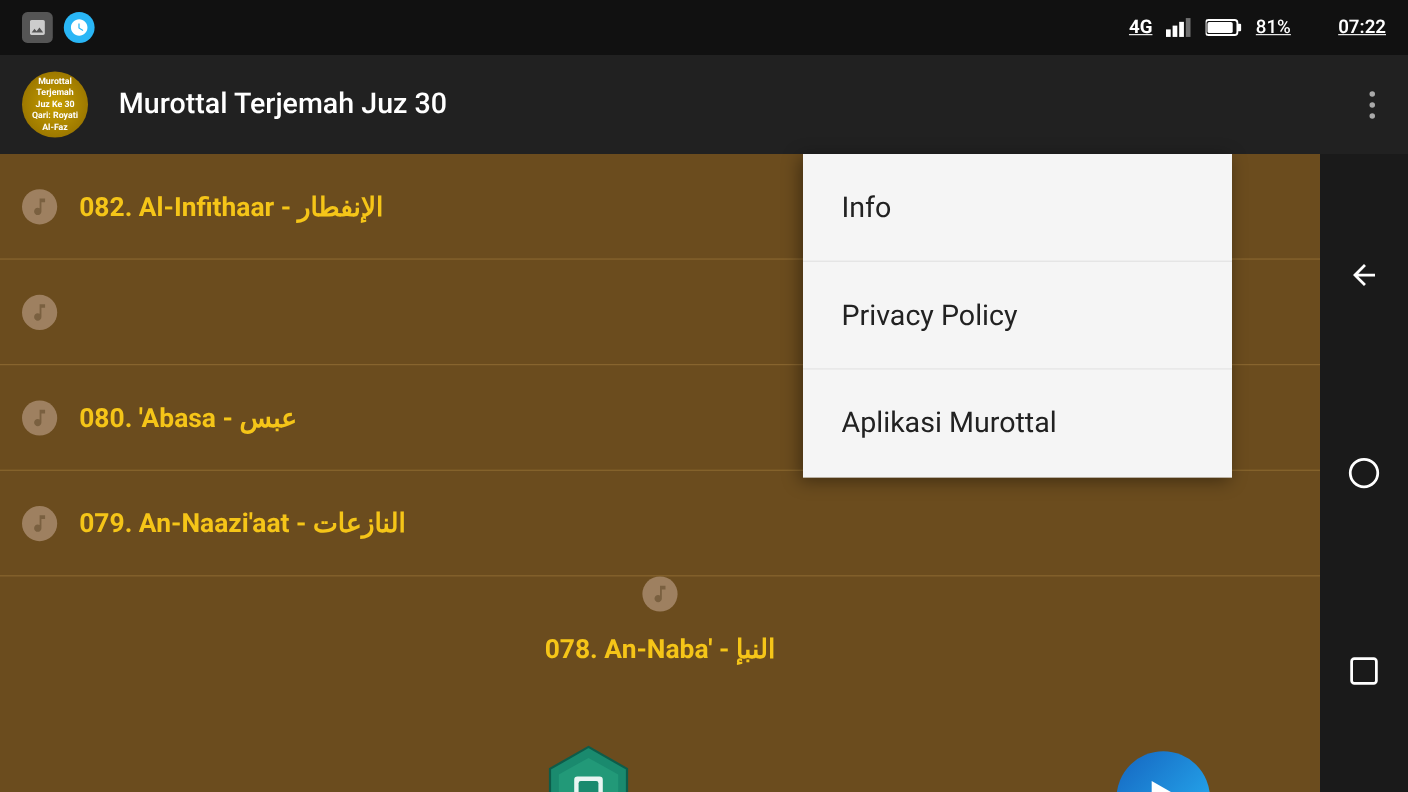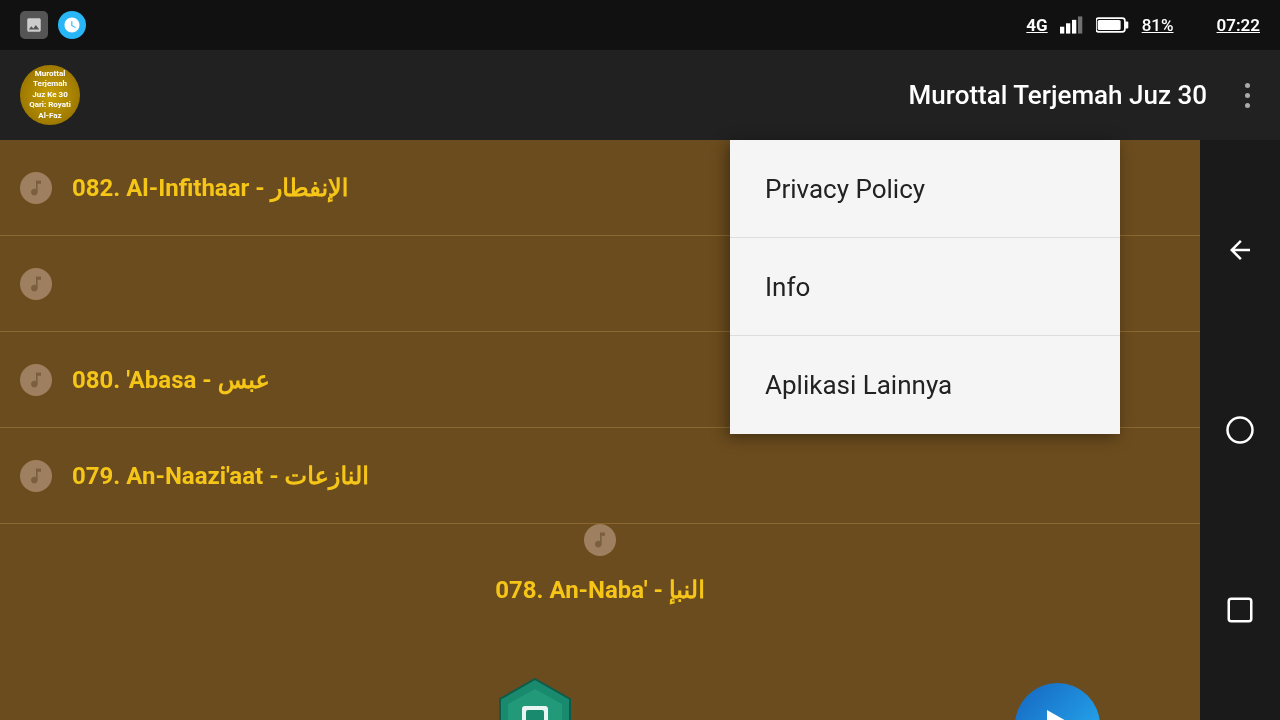--- a/index.html
+++ b/index.html
@@ -78,21 +78,20 @@
       font-weight: bold;
       text-align: center;
       line-height: 1.2;
       padding: 4px;
     }
     .app-title {
       color: white;
       font-size: 26px;
       font-weight: 500;
       flex: 1;
-      text-align: right;
     }
     .overflow-menu-btn {
       color: #aaa;
       font-size: 28px;
       cursor: pointer;
       padding: 10px;
       display: flex;
       flex-direction: column;
       gap: 5px;
       align-items: center;
@@ -295,27 +294,27 @@
       <div class="speaker-icon">
         <svg width="20" height="20" viewBox="0 0 24 24" fill="#7a6040">
           <path d="M12 3v10.55c-.59-.34-1.27-.55-2-.55-2.21 0-4 1.79-4 4s1.79 4 4 4 4-1.79 4-4V7h4V3h-6z"></path>
         </svg>
       </div>
       <div class="surah-title">078. An-Naba' - النبإ</div>
     </div>
 
     <div class="dropdown-menu">
       <div class="dropdown-item">
+        <span>Info</span>
+      </div>
+      <div class="dropdown-item">
         <span>Privacy Policy</span>
       </div>
       <div class="dropdown-item">
-        <span>Info</span>
-      </div>
-      <div class="dropdown-item">
-        <span>Aplikasi Lainnya</span>
+        <span>Aplikasi Murottal</span>
       </div>
     </div>
 
     <div style="position:absolute; bottom:8px; left:490px;">
       <svg width="90" height="90" viewBox="0 0 90 90">
 
         <polygon points="45,5 80,25 80,65 45,85 10,65 10,25" fill="#1a8a6e" stroke="#0d5c4a" stroke-width="2"></polygon>
         <polygon points="45,15 72,30 72,60 45,75 18,60 18,30" fill="#229978"></polygon>
 
         <rect x="32" y="32" width="26" height="26" rx="3" fill="white" opacity="0.9"></rect>

